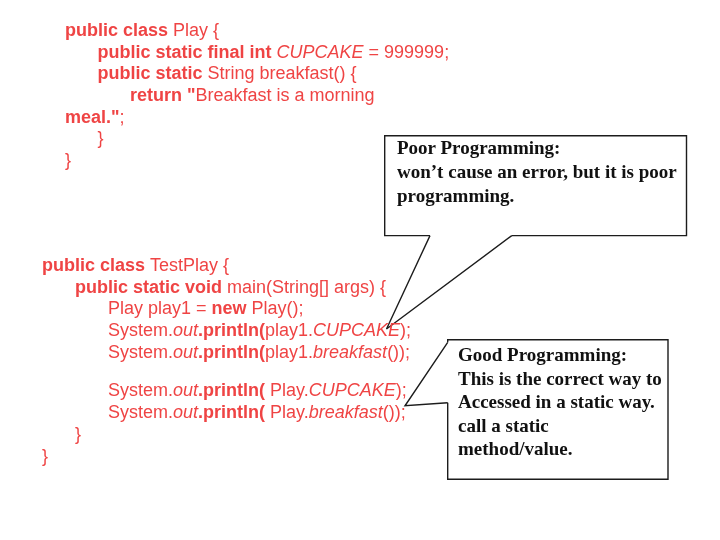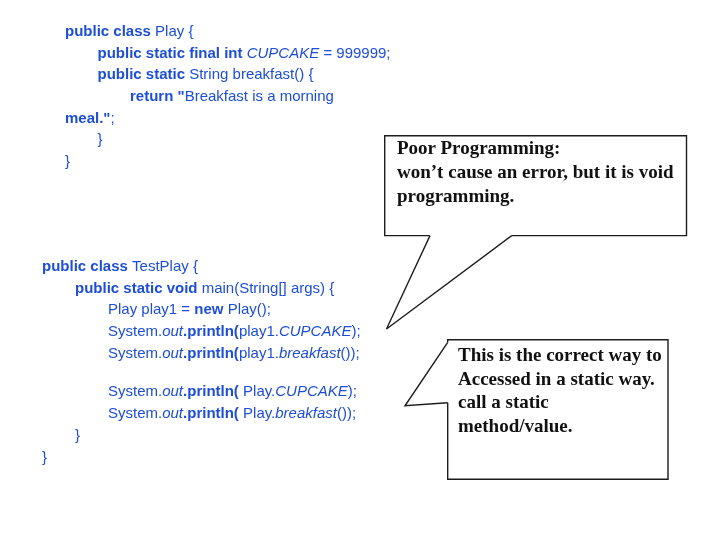--- a/index.html
+++ b/index.html
@@ -11,23 +11,23 @@
   .slide {
     position: relative; width: 720px; height: 540px; background: #ffffff;
   }
   svg.shapes {
     position: absolute; left: 0; top: 0; width: 720px; height: 540px;
   }
   svg.shapes path { fill: none; stroke: #1c1c1c; stroke-width: 1.4; stroke-linejoin: miter; }
   .code {
     position: absolute;
     font-family: "Liberation Sans", sans-serif;
-    font-size: 15px;
+    font-size: 18px;
     line-height: 21.7px;
-    color: #1d4ed8;
+    color: #ef4444;
     white-space: pre;
   }
   .code-line { height: 21.7px; }
   .code-line.blank { height: 17px; }
   .code .b { font-weight: bold; }
   .code .i { font-style: italic; margin-top: 9px; }
   .callout-text {
     position: absolute;
     font-family: "Liberation Serif", serif;
     color: #111111;
@@ -49,23 +49,24 @@
     <path d="M447.7,402.8 L447.7,479.3 L668,479.3 L668,339.7 L447.7,339.7 L447.7,342.3"></path>
     <path d="M447.7,342.3 L405,405.8 L447.7,402.8"></path>
   </svg>
 
   <div id="code1" class="code" style="left:65px; top:20px;"><div class="code-line" style="padding-left: 0px;"><span class="b">public class </span><span>Play {</span></div><div class="code-line" style="padding-left: 32.5px;"><span class="b">public static final int </span><span class="i">CUPCAKE</span><span> = 999999;</span></div><div class="code-line" style="padding-left: 32.5px;"><span class="b">public static </span><span>String breakfast() {</span></div><div class="code-line" style="padding-left: 65px;"><span class="b">return "</span><span>Breakfast is a morning</span></div><div class="code-line" style="padding-left: 0px;"><span class="b">meal."</span><span>;</span></div><div class="code-line" style="padding-left: 32.5px;"><span>}</span></div><div class="code-line" style="padding-left: 0px;"><span>}</span></div></div>
 
   <div id="code2" class="code" style="left:42px; top:255px;"><div class="code-line" style="padding-left: 0px;"><span class="b">public class </span><span>TestPlay {</span></div><div class="code-line" style="padding-left: 33px;"><span class="b">public static void </span><span>main(String[] args) {</span></div><div class="code-line" style="padding-left: 66px;"><span>Play play1 = </span><span class="b">new</span><span> Play();</span></div><div class="code-line" style="padding-left: 66px;"><span>System.</span><span class="i">out</span><span class="b">.println(</span><span>play1.</span><span class="i">CUPCAKE</span><span>);</span></div><div class="code-line" style="padding-left: 66px;"><span>System.</span><span class="i">out</span><span class="b">.println(</span><span>play1.</span><span class="i">breakfast</span><span>());</span></div><div class="code-line blank"></div><div class="code-line" style="padding-left: 66px;"><span>System.</span><span class="i">out</span><span class="b">.println(</span><span> Play.</span><span class="i">CUPCAKE</span><span>);</span></div><div class="code-line" style="padding-left: 66px;"><span>System.</span><span class="i">out</span><span class="b">.println(</span><span> Play.</span><span class="i">breakfast</span><span>());</span></div><div class="code-line" style="padding-left: 33px;"><span>}</span></div><div class="code-line" style="padding-left: 0px;"><span>}</span></div></div>
 
   <div id="callout1" class="callout-text poor" style="left:397px; top:136px; width:286px;">
       <div class="co-line">Poor Programming:</div>
-      <div class="co-line">won’t cause an error, but it is void</div>
+      <div class="co-line">won’t cause an error, but it is poor</div>
       <div class="co-line">programming.</div>
     </div>
 
   <div id="callout2" class="callout-text good" style="left:458px; top:343px; width:208px;">
+      <div class="co-line">Good Programming:</div>
       <div class="co-line">This is the correct way to</div>
       <div class="co-line">Accessed in a static way.</div>
       <div class="co-line">call a static method/value.</div>
     </div>
 
 </div>
 
 </body></html>

